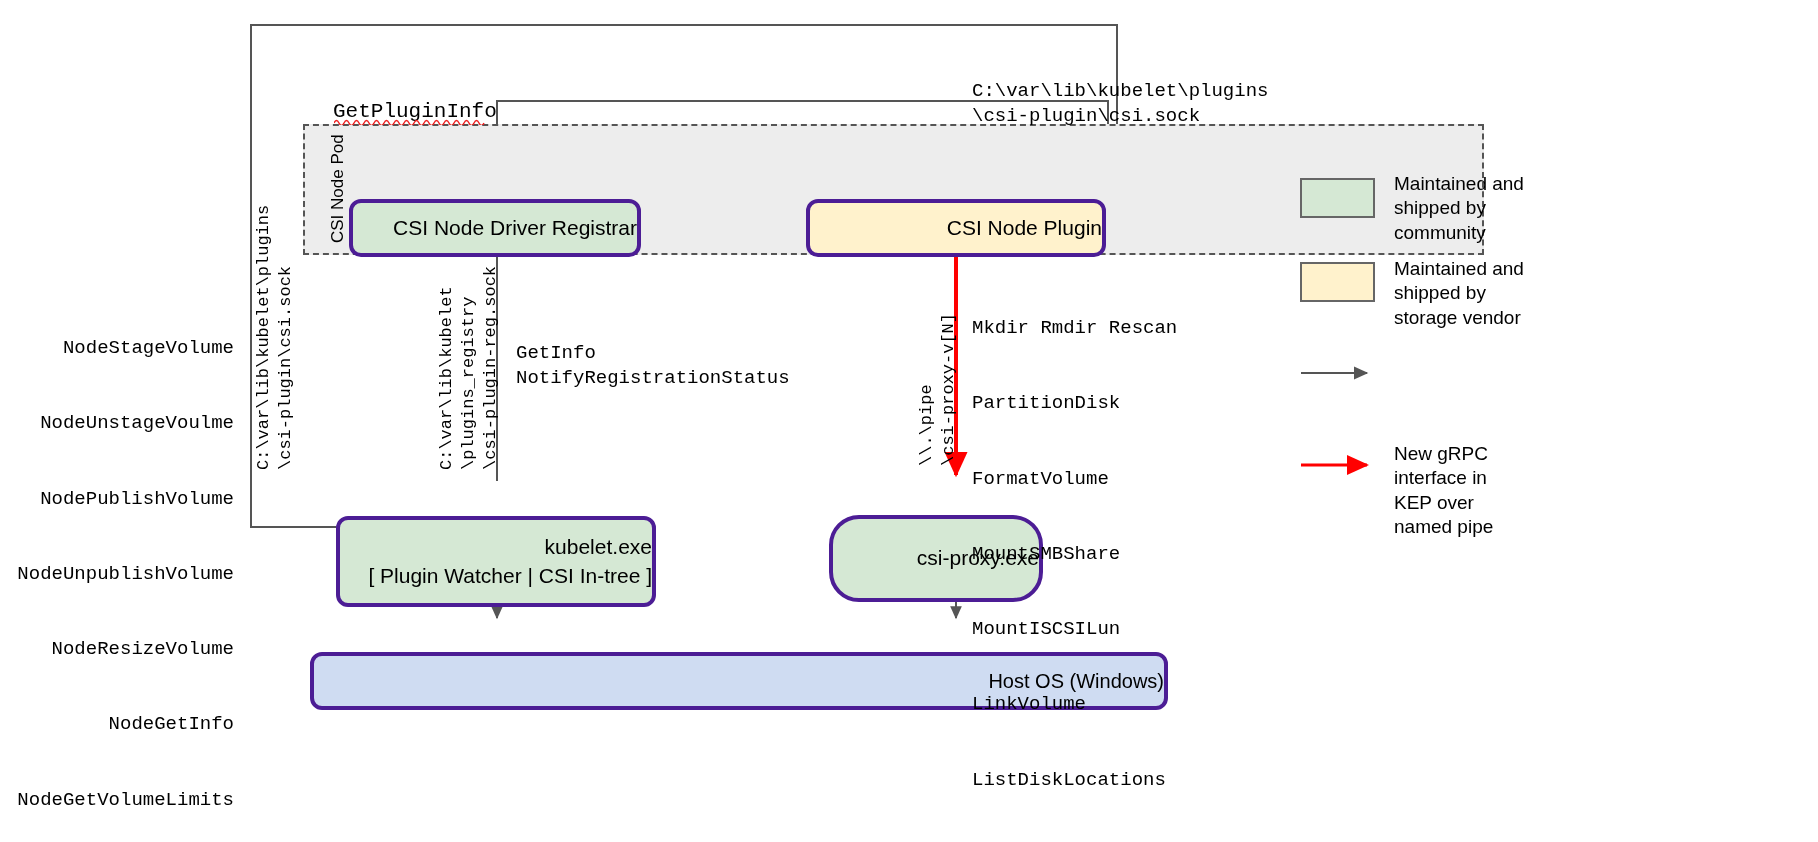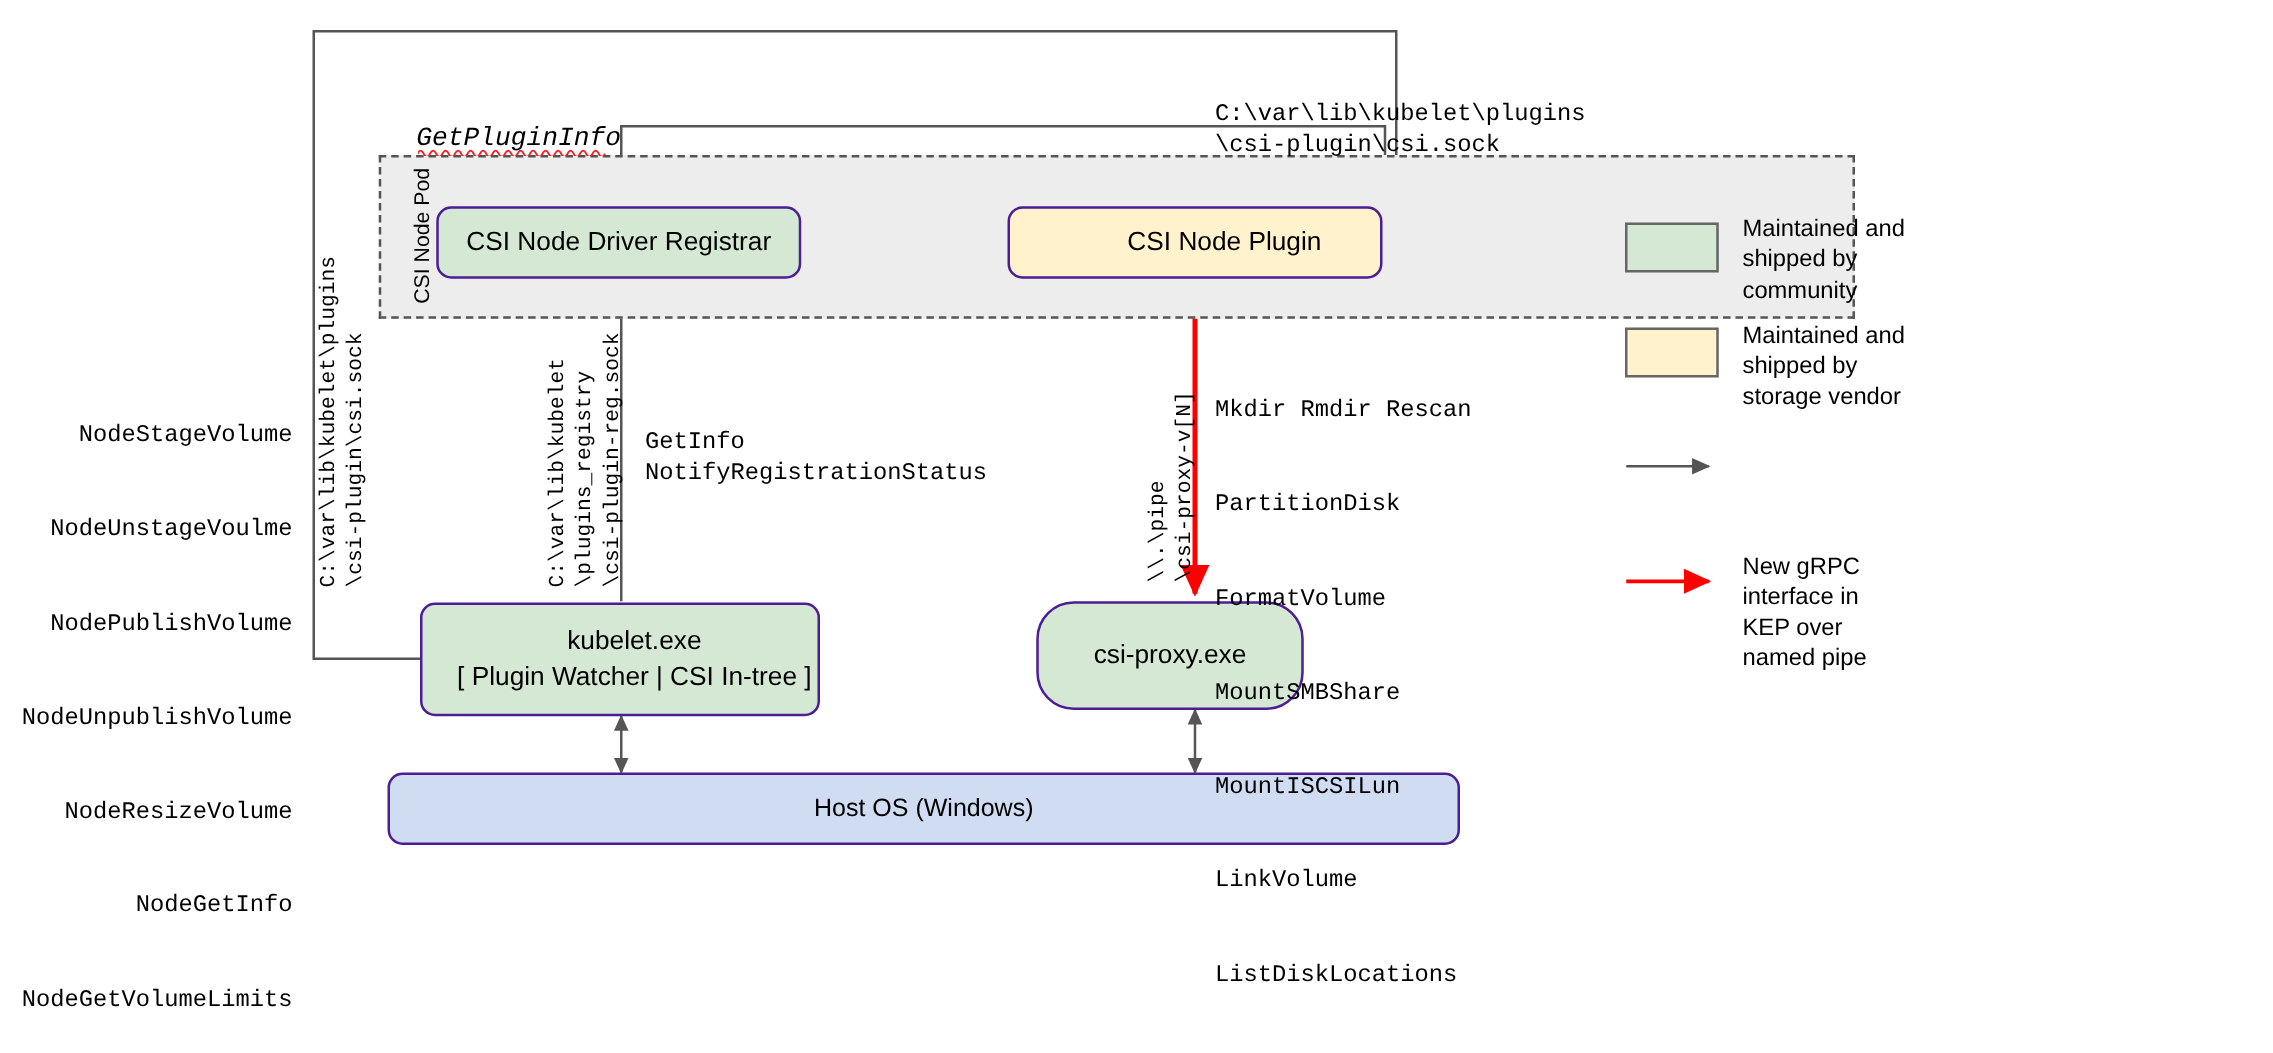--- a/index.html
+++ b/index.html
@@ -25,30 +25,31 @@
     width: 1818px;
     height: 842px;
     overflow: visible;
     pointer-events: none;
   }
 
   
   .node-box {
     position: absolute;
     box-sizing: border-box;
-    border: 2px solid #4c1d95;
+    border: 4px solid #4c1d95;
     border-radius: 12px;
     display: flex;
     flex-direction: column;
-    align-items: center;
+    align-items: flex-end;
     justify-content: center;
     text-align: center;
     font-size: 21px;
     line-height: 1.35;
     color: #000;
+    margin-top: 34px;
   }
   .green-fill { background: #d5e8d4; }
   .yellow-fill { background: #fff2cc; }
   .blue-fill { background: #cfdcf2; }
 
   
   .pod-box {
     position: absolute;
     box-sizing: border-box;
     border: 2px dashed #555555;
@@ -185,21 +186,21 @@
   </div>
 
   <div class="node-box green-fill" style="left:829px; top:481px; width:214px; height:87px;border-radius:30px;">
     <span>csi-proxy.exe</span>
   </div>
 
   <div class="node-box blue-fill" style="left:310px; top:618px; width:858px; height:58px; font-size:20px;">
     <span>Host OS (Windows)</span>
   </div>
 
-  <div class="mono" style="left:333px; top:98px; font-size:21px;font-style:italic;">GetPluginInfo</div>
+  <div class="mono" style="left:333px; top:98px; font-size:21px;">GetPluginInfo</div>
   <div class="squiggle" style="left:334px; top:118px; width:152px; height:7px; background:none;">
     <svg width="152" height="7" viewBox="0 0 152 7" xmlns="http://www.w3.org/2000/svg">
       <path d="M0 5 Q 2.5 0 5 5 T 10 5 T 15 5 T 20 5 T 25 5 T 30 5 T 35 5 T 40 5 T 45 5 T 50 5 T 55 5 T 60 5 T 65 5 T 70 5 T 75 5 T 80 5 T 85 5 T 90 5 T 95 5 T 100 5 T 105 5 T 110 5 T 115 5 T 120 5 T 125 5 T 130 5 T 135 5 T 140 5 T 145 5 T 150 5" fill="none" stroke="#ee2222" stroke-width="1.4"></path>
     </svg>
   </div>
 
   <div class="mono left" style="left:972px; top:79px;">C:\var\lib\kubelet\plugins
 \csi-plugin\csi.sock</div>
 
   <div class="mono right" style="left:14px; top:286px; width:220px;">

